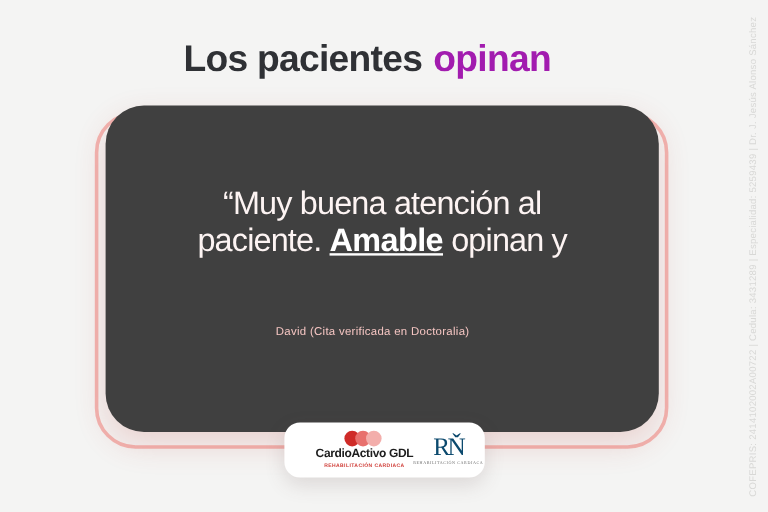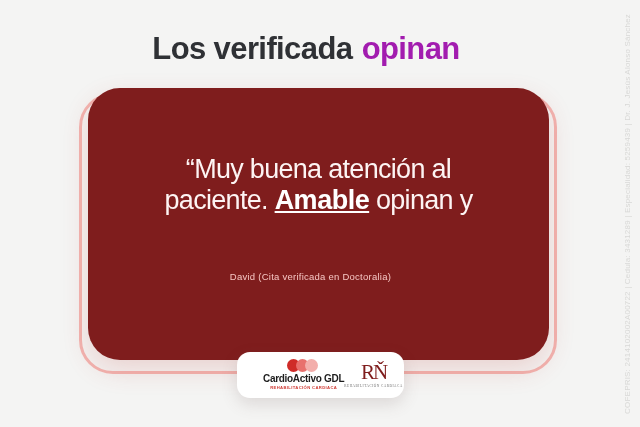--- a/index.html
+++ b/index.html
@@ -53,21 +53,21 @@
   }
 
   
   .quote-card {
     position: absolute;
     left: 88px;
     top: 88px;
     width: 461px;
     height: 272px;
     border-radius: 32px;
-    background: #7f1d1d;
+    background: #404040;
     box-sizing: border-box;
     box-shadow: 0 10px 26px rgba(190,60,55,0.18);
     overflow: hidden;
   }
 
   .quote-text {
     position: absolute;
     left: 24px;
     right: 24px;
     top: 66px;
@@ -161,21 +161,21 @@
     display: flex;
     flex-direction: column;
     align-items: center;
     justify-content: center;
     width: 62px;
   }
   .rn-mark {
     font-family: "Liberation Serif", serif;
     font-size: 21px;
     line-height: 21px;
-    color: #7f1d1d;
+    color: #0c4a6e;
     letter-spacing: -2px;
     font-weight: normal;
   }
   .rn-sub {
     font-size: 3.4px;
     color: #6f6f6f;
     letter-spacing: 0.5px;
     line-height: 5px;
     white-space: nowrap;
     margin-top: 1px;
@@ -202,21 +202,21 @@
     color: #d8d8d6;
     white-space: nowrap;
   }
 </style>
 </head>
 <body>
 
 <div class="canvas">
 
   <div class="heading">
-    <span class="w1">Los verificada</span><span class="accent">opinan</span>
+    <span class="w1">Los pacientes</span><span class="accent">opinan</span>
   </div>
 
   <div class="card-outline"></div>
 
   <div class="quote-card">
 
     <div class="quote-text">
       <div><span>“</span><span>Muy buena atención al</span></div>
       <div><span>paciente. </span><b>Amable</b><span> opinan y</span></div>
     </div>

